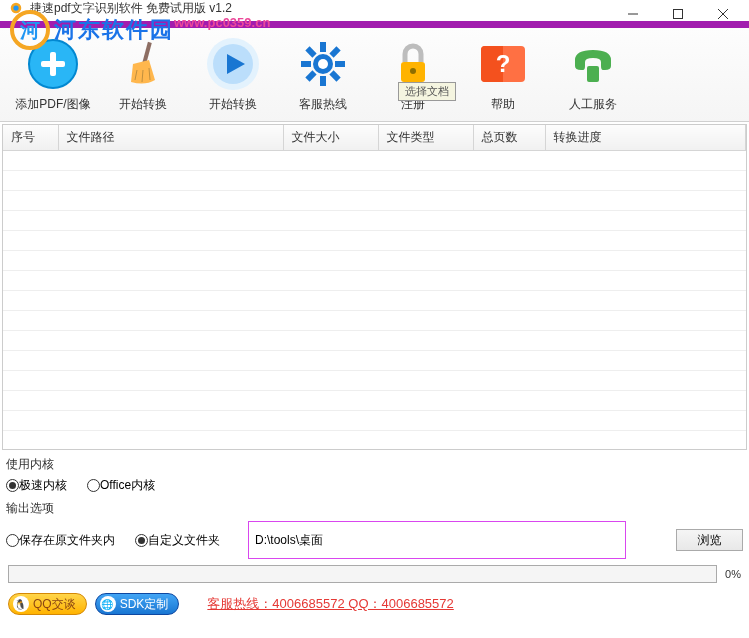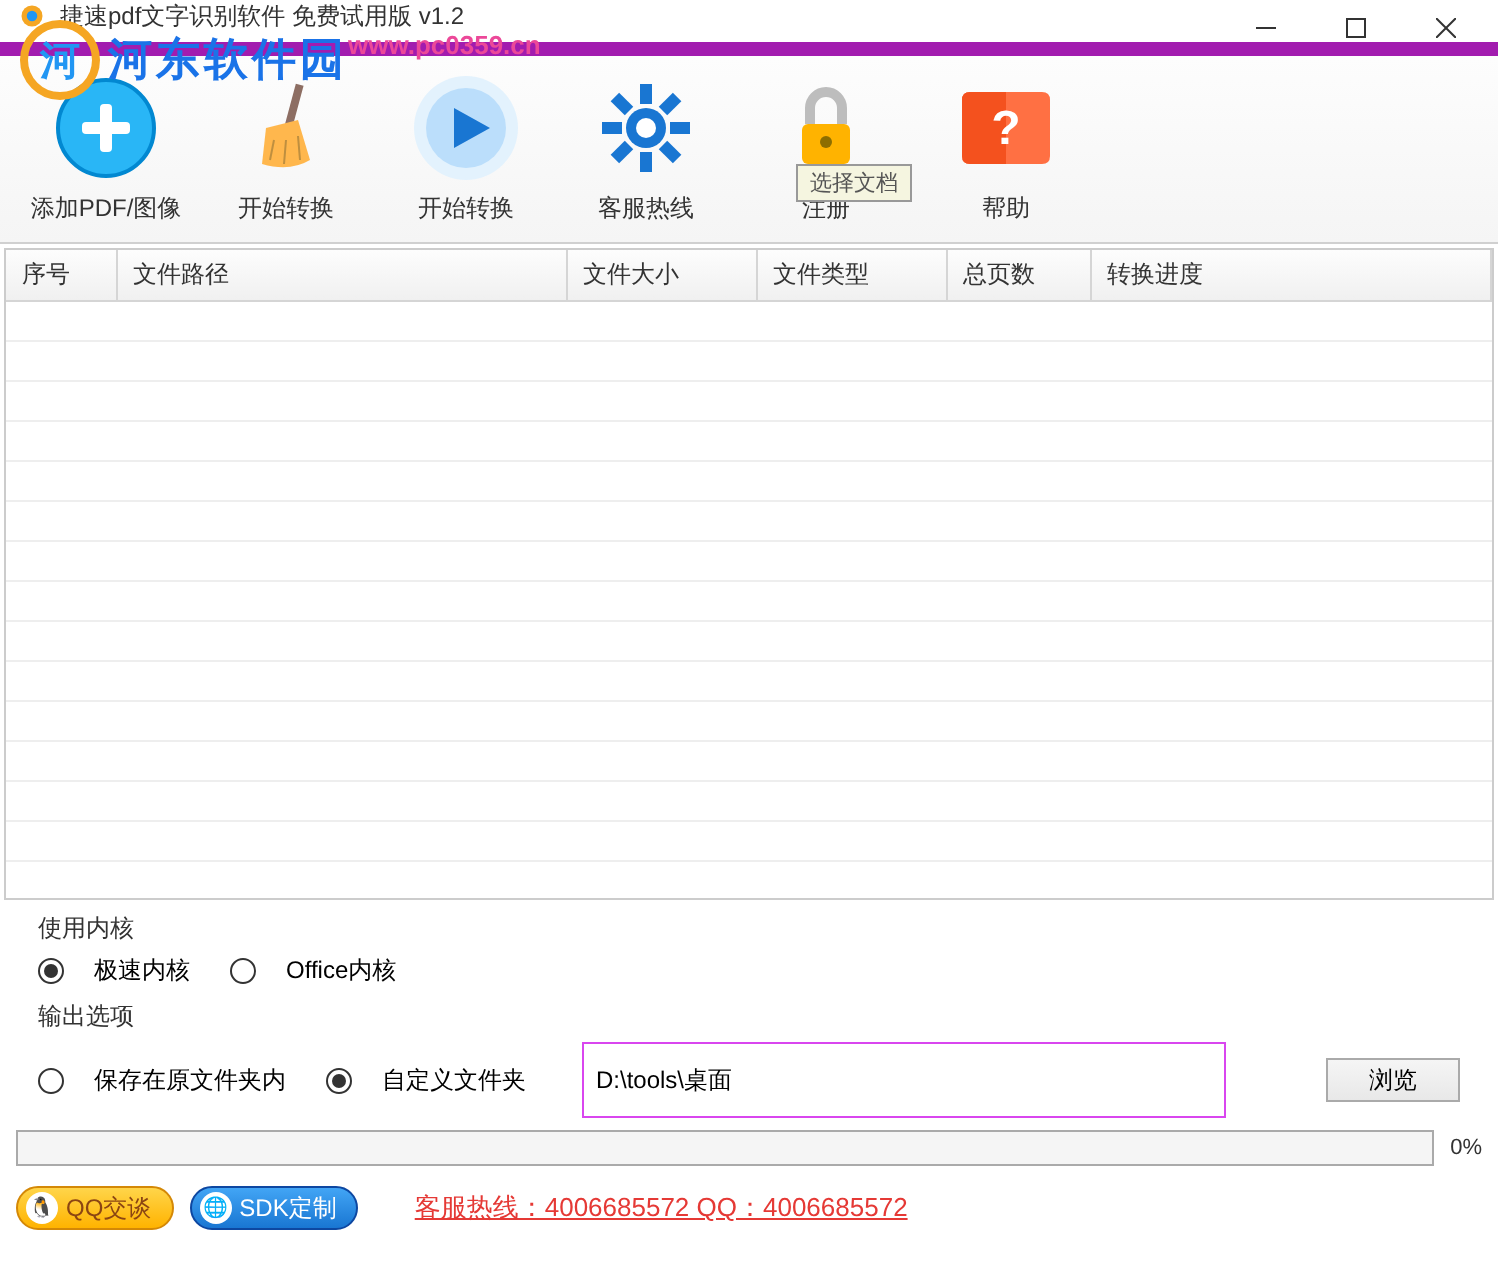--- a/index.html
+++ b/index.html
@@ -26,24 +26,24 @@
 .tool-icon { width: 56px; height: 56px; display: flex; align-items: center; justify-content: center; }
 .tool-label { font-size: 12px; color: #333; white-space: nowrap; }
 .tooltip-box { position: absolute; top: 50px; left: 30px; background: #f5f5e0; border: 1px solid #999; padding: 1px 6px; font-size: 11px; color: #555; z-index: 10; }
 
 .table-wrap { border: 1px solid #ccc; margin: 2px; height: 326px; overflow: auto; background: #fff; }
 table { width: 100%; border-collapse: collapse; font-size: 12px; }
 th { background: linear-gradient(#fdfdfd, #f0f0f0); border-right: 1px solid #d5d5d5; border-bottom: 1px solid #d5d5d5; padding: 4px 8px; text-align: left; font-weight: normal; color: #333; height: 24px; }
 td { border-bottom: 1px solid #eee; height: 20px; padding: 2px 8px; }
 th:nth-child(1){width:55px} th:nth-child(2){width:225px} th:nth-child(3){width:95px} th:nth-child(4){width:95px} th:nth-child(5){width:72px}
 
-.section { margin: 2px 19px; font-size: 12px; }
+.section { margin: 2px 6px; font-size: 12px; }
 .section-title { color: #333; margin: 6px 0 4px; }
 .radio-row { display: flex; align-items: center; gap: 20px; margin: 4px 0; }
-.radio-item { display: flex; align-items: center; gap: 15px; cursor: pointer; }
+.radio-item { display: flex; align-items: center; gap: 0; cursor: pointer; }
 .radio { width: 13px; height: 13px; border: 1px solid #333; border-radius: 50%; display: flex; align-items: center; justify-content: center; }
 .radio.checked::after { content: ''; width: 7px; height: 7px; background: #333; border-radius: 50%; }
 .path-input { flex: 1; background: #fff; border: 1px solid #d946ef; padding: 18px 6px; font-size: 12px; height: 20px; margin-left: 8px; }
 .browse-btn { width: 67px; height: 22px; background: linear-gradient(#f5f5f5,#e8e8e8); border: 1px solid #aaa; font-size: 12px; cursor: pointer; margin-left: 30px; }
 
 .progress-row { display: flex; align-items: center; gap: 4px; margin: 6px 8px; }
 .progress-bar { flex: 1; height: 18px; border: 1px solid #aaa; background: #f5f5f5; }
 .progress-pct { font-size: 11px; color: #333; width: 20px; text-align: right; }
 
 .footer { display: flex; align-items: center; gap: 8px; padding: 4px 8px 8px; }
@@ -162,20 +162,29 @@
   </div>
   <div class="tool-item">
     <div class="tool-icon">
       <svg width="56" height="56" viewBox="0 0 56 56">
           <path d="M10 10 L46 10 Q50 10 50 14 L50 42 Q50 46 46 46 L10 46 Q6 46 6 42 L6 14 Q6 10 10 10 Z" fill="#ff7043"></path>
           <path d="M10 10 L28 10 L28 46 L10 46 Q6 46 6 42 L6 14 Q6 10 10 10 Z" fill="#f4511e"></path>
           <text x="28" y="36" font-size="24" fill="#fff" text-anchor="middle" font-weight="bold">?</text>
         </svg>
     </div>
     <span class="tool-label">帮助</span>
+  </div>
+  <div class="tool-item">
+    <div class="tool-icon">
+      <svg width="56" height="56" viewBox="0 0 56 56">
+          <path d="M10 24 Q10 14 28 14 Q46 14 46 24 L46 30 Q46 34 40 34 L38 34 Q36 34 36 30 L36 26 Q36 22 28 22 Q20 22 20 26 L20 30 Q20 34 18 34 L16 34 Q10 34 10 30 Z" fill="#4caf50"></path>
+          <rect x="22" y="30" width="12" height="16" rx="2" fill="#4caf50"></rect>
+        </svg>
+    </div>
+    <span class="tool-label">人工服务</span>
   </div>
 </div>
 
 <div class="table-wrap">
   <table>
     <thead>
         <tr>
       <th>序号</th>
       <th>文件路径</th>
       <th>文件大小</th>

